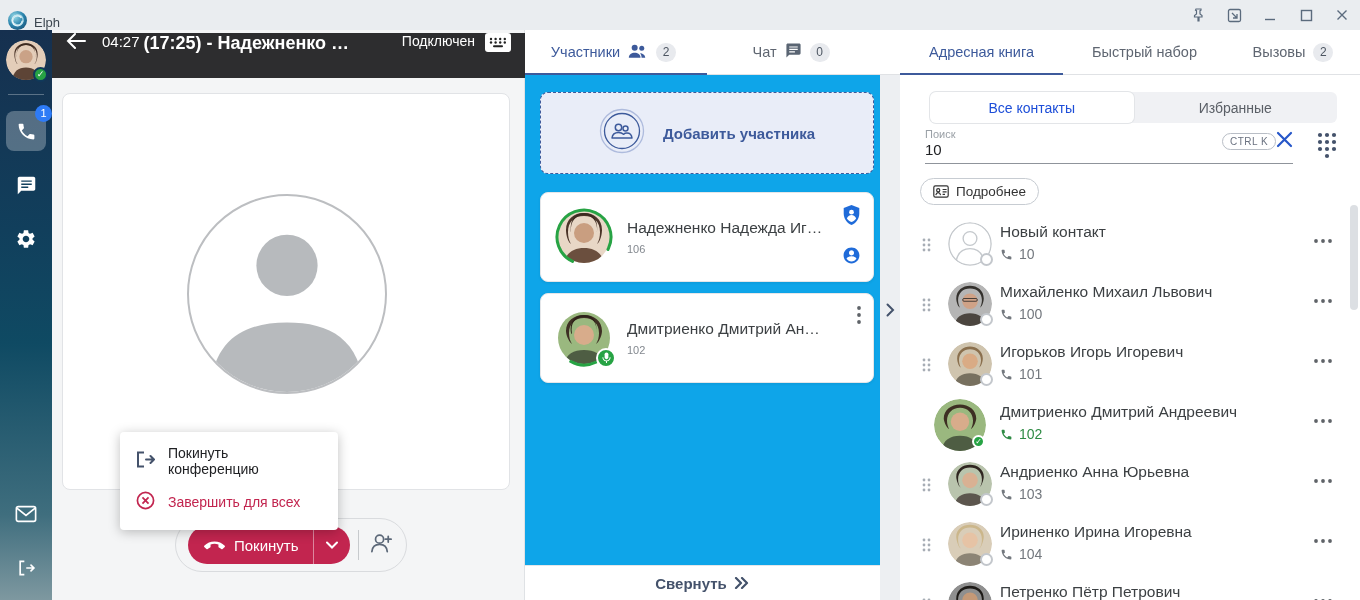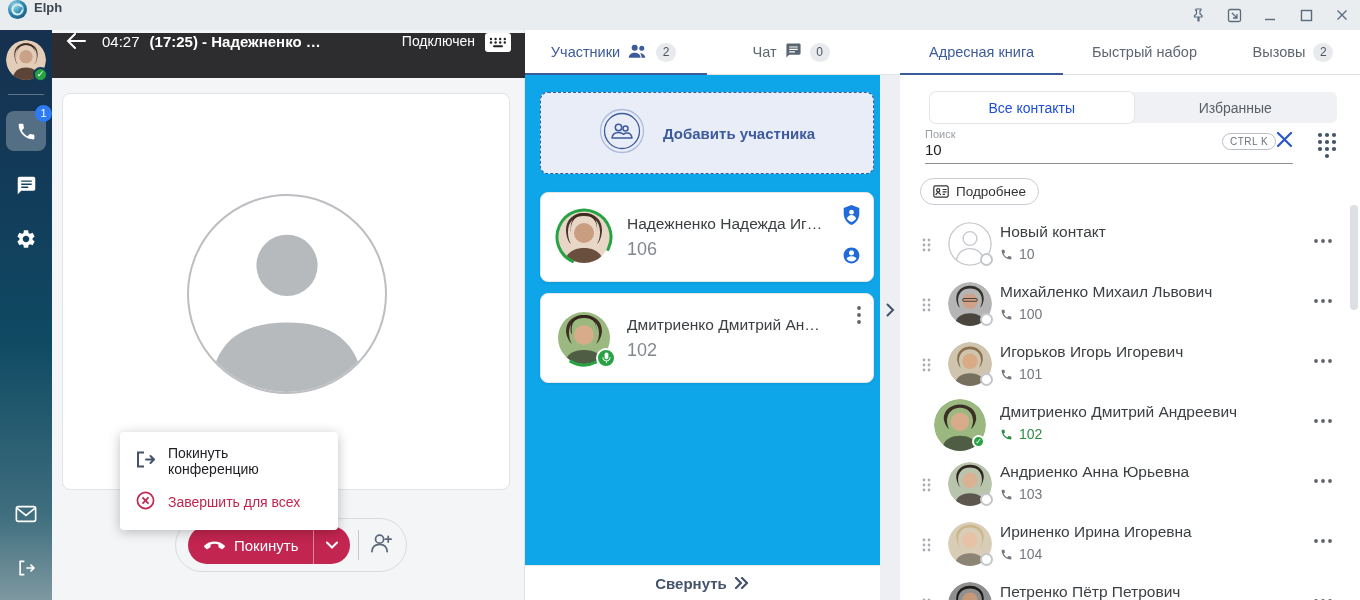--- a/index.html
+++ b/index.html
@@ -1,21 +1,21 @@
 <!DOCTYPE html>
 <html><head>
 <meta charset="utf-8">
 <style>
   * { margin:0; padding:0; box-sizing:border-box; }
   html,body { width:1360px; height:600px; overflow:hidden; background:#fff;
     font-family:"Liberation Sans","DejaVu Sans",sans-serif; }
 
   
   .titlebar { position:absolute; left:0; top:0; width:1360px; height:30px;
-    background:#eaedf0; display:flex; align-items:flex-start; padding-left:8px;font-weight:bold; }
+    background:#eaedf0; display:flex; align-items:flex-end; padding-left:8px; }
   .app-logo { width:19px; height:19px; border-radius:50%;
     background:radial-gradient(circle at 35% 30%, #9adbe8, #2a84ad 48%, #143f63); position:relative; flex:0 0 auto; }
   .app-logo svg { position:absolute; left:2px; top:2px; }
   .app-title { margin-left:7px; font-size:13px; color:#3c4650; }
   .win-controls { margin-left:auto; display:flex; align-items:center; height:100%; }
   .win-btn { width:36px; height:100%; display:flex; align-items:center; justify-content:center; color:#5b6b7d; }
 
   
   .rail { position:absolute; left:0; top:30px; width:52px; height:570px;
     background:linear-gradient(180deg,#16304f 0%,#113f5c 35%,#0f4a63 55%,#3f6e7e 85%,#7e98a0 100%);
@@ -32,21 +32,21 @@
     background:#2e7bf6; color:#fff; font-size:11px; line-height:17px; text-align:center; padding:0 4px; }
   .rail-spacer { flex:1; }
   .rail-bottom { margin-bottom:12px; }
 
   
   .call-panel { position:absolute; left:52px; top:30px; width:473px; height:570px;
     background:#f4f5f6; border-right:1px solid #dfe2e5; }
   .call-header { position:absolute; left:0; top:3px; width:473px; height:45px; background:#2d2d2f;
     display:flex; align-items:flex-start; padding:0 14px; color:#fff; }
   .call-timer { font-size:15px; margin-left:16px; }
-  .call-title { font-size:15px; font-weight:bold; margin-left:10px; white-space:nowrap; overflow:hidden; }
+  .call-title { font-size:18px; font-weight:bold; margin-left:4px; white-space:nowrap; overflow:hidden; }
   .call-status { margin-left:auto; font-size:14px; flex:0 0 auto; }
   .dialpad-btn { margin-left:10px; width:26px; height:19px; background:#fff; border-radius:3px;
     display:flex; align-items:center; justify-content:center; flex:0 0 auto; }
   .video-card { position:absolute; left:10px; top:63px; width:448px; height:397px; background:#fff;
     border:1px solid #e1e3e6; border-radius:8px; }
   .ph-circle { position:absolute; left:124px; top:100px; width:200px; height:200px; border-radius:50%;
     border:2px solid #bcbec1; overflow:hidden; }
   .ctx-menu { position:absolute; left:68px; top:402px; width:218px; background:#fff; border-radius:4px;
     box-shadow:0 2px 12px rgba(0,0,0,.25); z-index:5; padding:8px 0; }
   .ctx-item { height:41px; display:flex; align-items:center; padding:0 16px; gap:13px; font-size:14px; color:#202124; }
@@ -72,21 +72,21 @@
   
   .pp { position:absolute; left:525px; top:75px; width:355px; height:525px; background:#0ea5e9; }
   .add-part { position:absolute; left:15px; top:17px; width:334px; height:82px; background:#e9edf8;
     border:1.5px dashed #3d5a9b; border-radius:8px; display:flex; align-items:center; justify-content:center; gap:18px; }
   .add-part-label { color:#3d5a9b; font-size:15px; font-weight:bold; }
   .pcard { position:absolute; left:15px; width:334px; height:90px; background:#fff; border:1px solid #e4e6e9;
     border-radius:8px; box-shadow:0 1px 3px rgba(0,0,0,.08); display:flex; align-items:center; padding:0 14px; }
   .pcard .avatar-wrap { position:relative; width:58px; height:58px; flex:0 0 auto; }
   .pcard .info { margin-left:14px; min-width:0; }
   .pname { font-size:15.5px; color:#3c4043; white-space:nowrap; overflow:hidden; text-overflow:ellipsis; max-width:200px; }
-  .pnum { font-size:18px; color:#83888f; margin-top:6px; }
+  .pnum { font-size:11px; color:#83888f; margin-top:6px; }
   .pcard-icons { position:absolute; right:12px; top:12px; bottom:12px; display:flex; flex-direction:column; justify-content:space-between; align-items:center; }
   .mic-badge { position:absolute; right:-3px; bottom:-1px; width:20px; height:20px; border-radius:50%;
     background:#27a344; border:2px solid #fff; display:flex; align-items:center; justify-content:center; }
   .pp-footer { position:absolute; left:0; bottom:0; width:355px; height:35px; border-top:1px solid #e4e6e9;
     background:#fff; display:flex; align-items:center; justify-content:center; gap:7px;
     color:#44526b; font-size:15px; font-weight:bold; }
 
   
   .gutter { position:absolute; left:880px; top:75px; width:20px; height:525px; background:#edeff2;
     display:flex; justify-content:center; }

